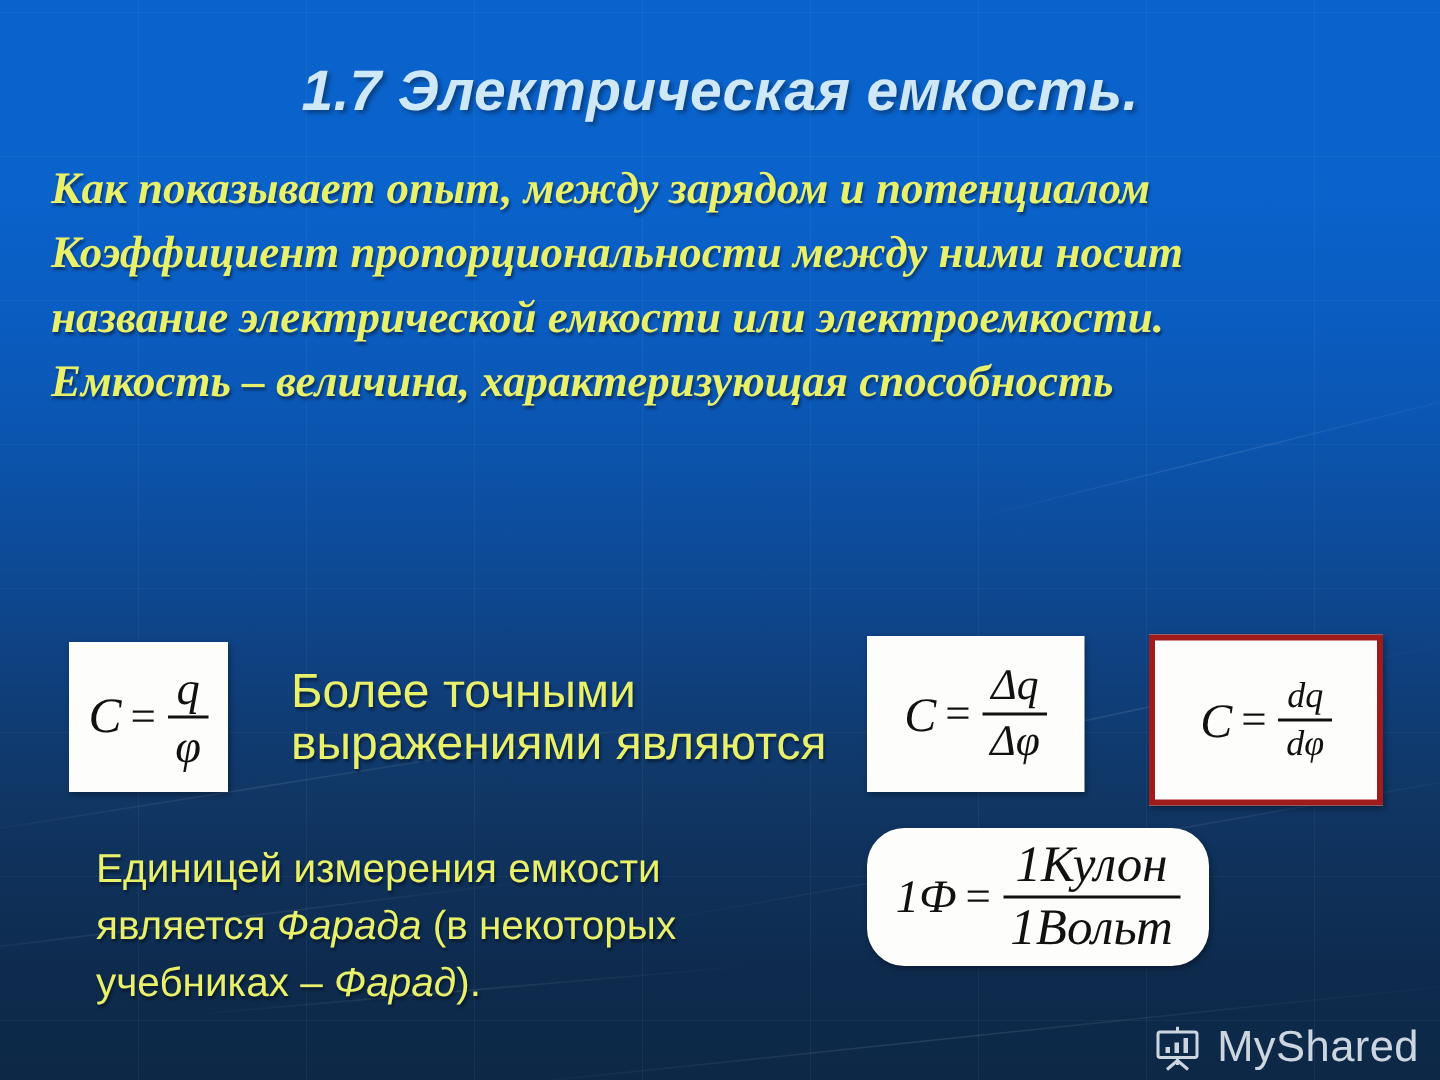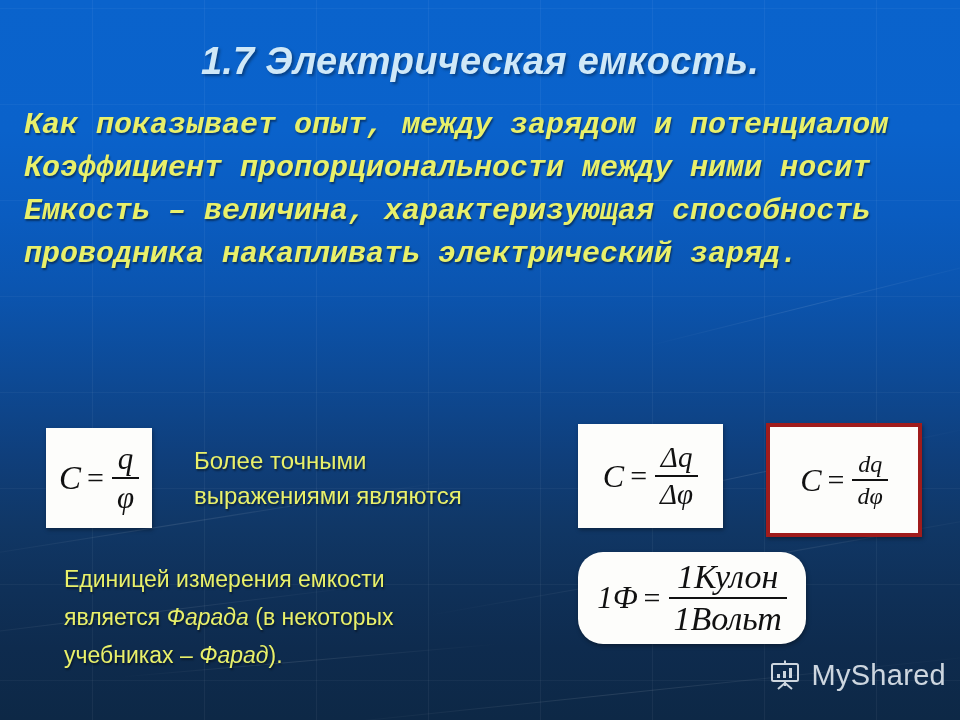--- a/index.html
+++ b/index.html
@@ -67,24 +67,24 @@
     font-size: 38px;
     font-weight: bold;
     font-style: italic;
     color: #cfe8f8;
     letter-spacing: 0.2px;
     text-shadow: 2px 2px 3px rgba(0,0,0,0.35);
   }
 
   .body-text {
     position: absolute;
-    left: 24px;
+    left: 34px;
     top: 104px;
     width: 900px;
-    font-family: Liberation Mono, monospace;
+    font-family: Liberation Serif, serif;
     font-style: italic;
     font-weight: bold;
     font-size: 30px;
     line-height: 43px;
     color: #e9f06a;
     text-shadow: 1px 2px 2px rgba(0,0,0,0.45);
   }
   .body-text .ln { display: block; white-space: nowrap; }
 
   .formula-box {
@@ -131,35 +131,34 @@
   .box3 .frac { font-size: 24px; }
 
   .box4 { left: 578px; top: 552px; width: 228px; height: 92px; border-radius: 25px; }
   .box4 .lhs { font-size: 31px; }
   .box4 .frac { font-size: 34px; }
 
   .caption {
     position: absolute;
     font-family: "Liberation Sans", "DejaVu Sans", sans-serif;
     color: #e9f06a;
-    font-size: 24px;
+    font-size: 32px;
     line-height: 35px;
     text-shadow: 1px 2px 2px rgba(0,0,0,0.45);
   }
   .caption-precise { left: 194px; top: 443px; width: 360px; }
-  .caption-unit { left: 64px; top: 560px; width: 500px; font-size: 23px; line-height: 38px; }
+  .caption-unit { left: 64px; top: 560px; width: 500px; font-size: 27px; line-height: 38px; }
   .caption .ln { display: block; white-space: nowrap; }
   .it { font-style: italic; }
 
   .watermark {
     position: absolute;
     right: 14px;
-    bottom: 28px;
+    bottom: 4px;
     display: flex;
-    align-items: center;
     gap: 9px;
     opacity: 0.88;
   }
   .watermark .wm-text {
     font-family: "Liberation Sans", "DejaVu Sans", sans-serif;
     font-size: 29px;
     color: #e8eef4;
     letter-spacing: 0.3px;
   }
   .watermark svg { display: block; }
@@ -178,22 +177,22 @@
     <div class="streak s5"></div>
     <div class="streak s6"></div>
     <div class="streak s7"></div>
   </div>
 
   <div class="title">1.7 Электрическая емкость.</div>
 
   <div class="body-text">
     <span class="ln">Как показывает опыт, между зарядом и потенциалом</span>
     <span class="ln">Коэффициент пропорциональности между ними носит</span>
+    <span class="ln">название электрической емкости или электроемкости.</span>
     <span class="ln">Емкость – величина, характеризующая способность</span>
-    <span class="ln">проводника накапливать электрический заряд.</span>
   </div>
 
   <div class="formula-box box1">
     <div class="eq">
       <span class="lhs">C</span>
       <span class="op">=</span>
       <span class="frac">
         <span class="num">q</span>
         <span class="den">φ</span>
       </span>

